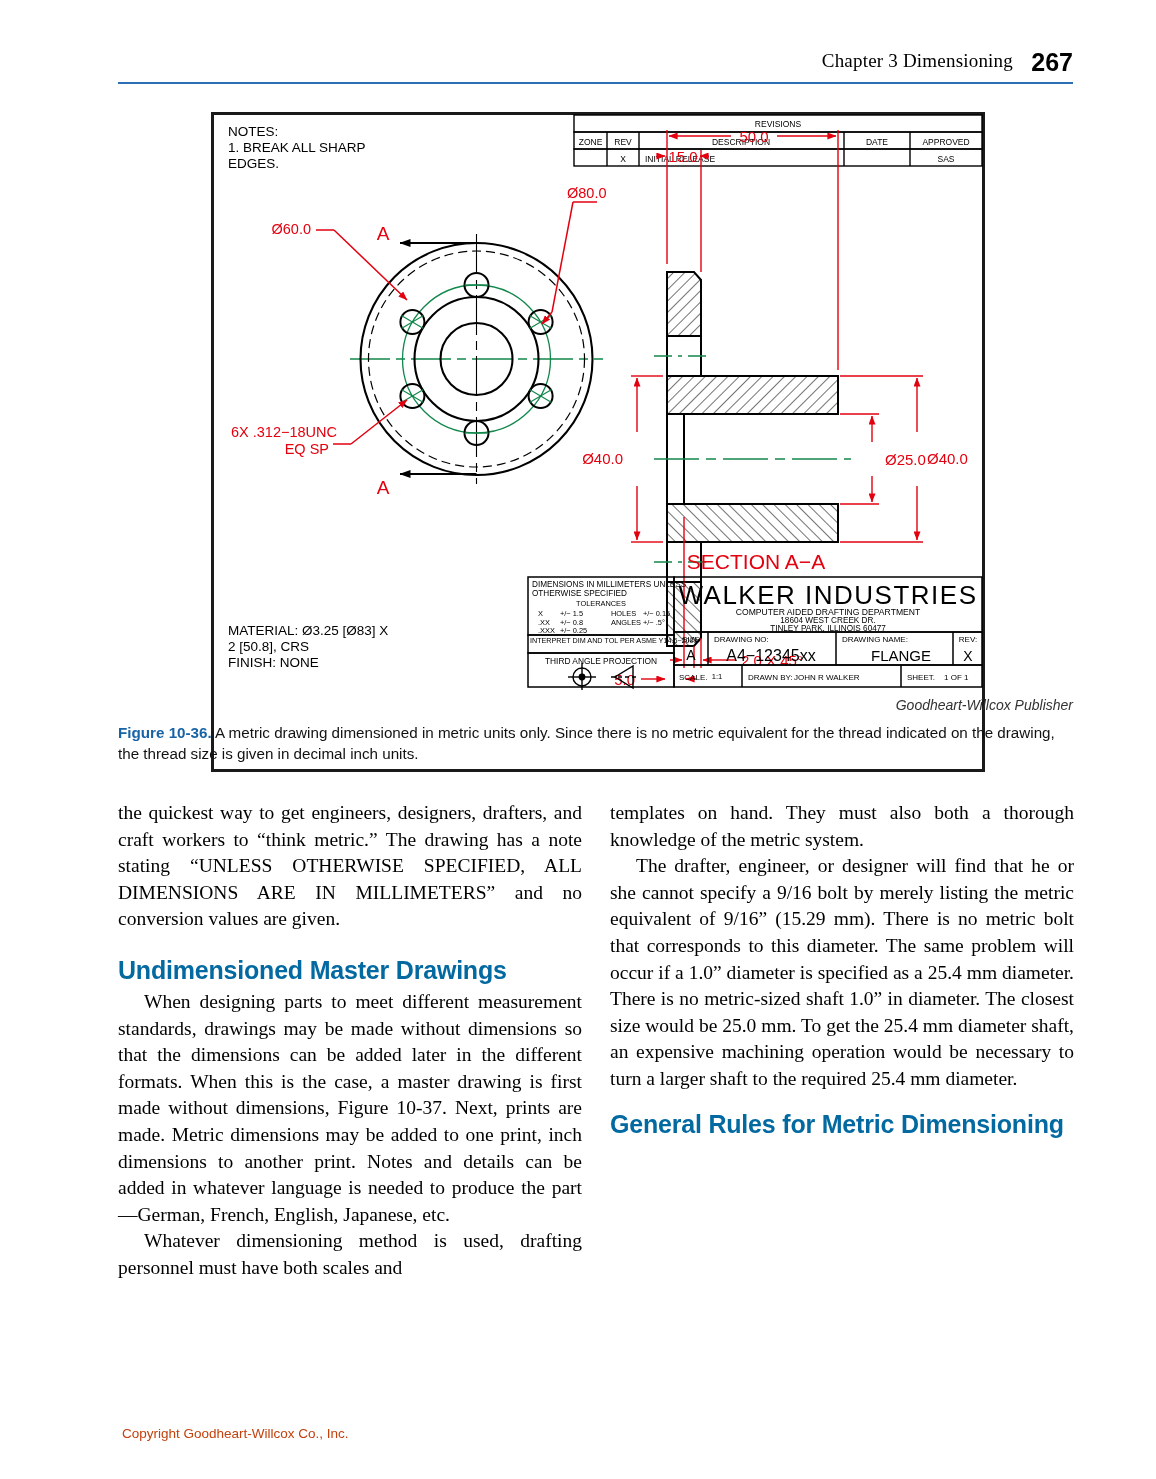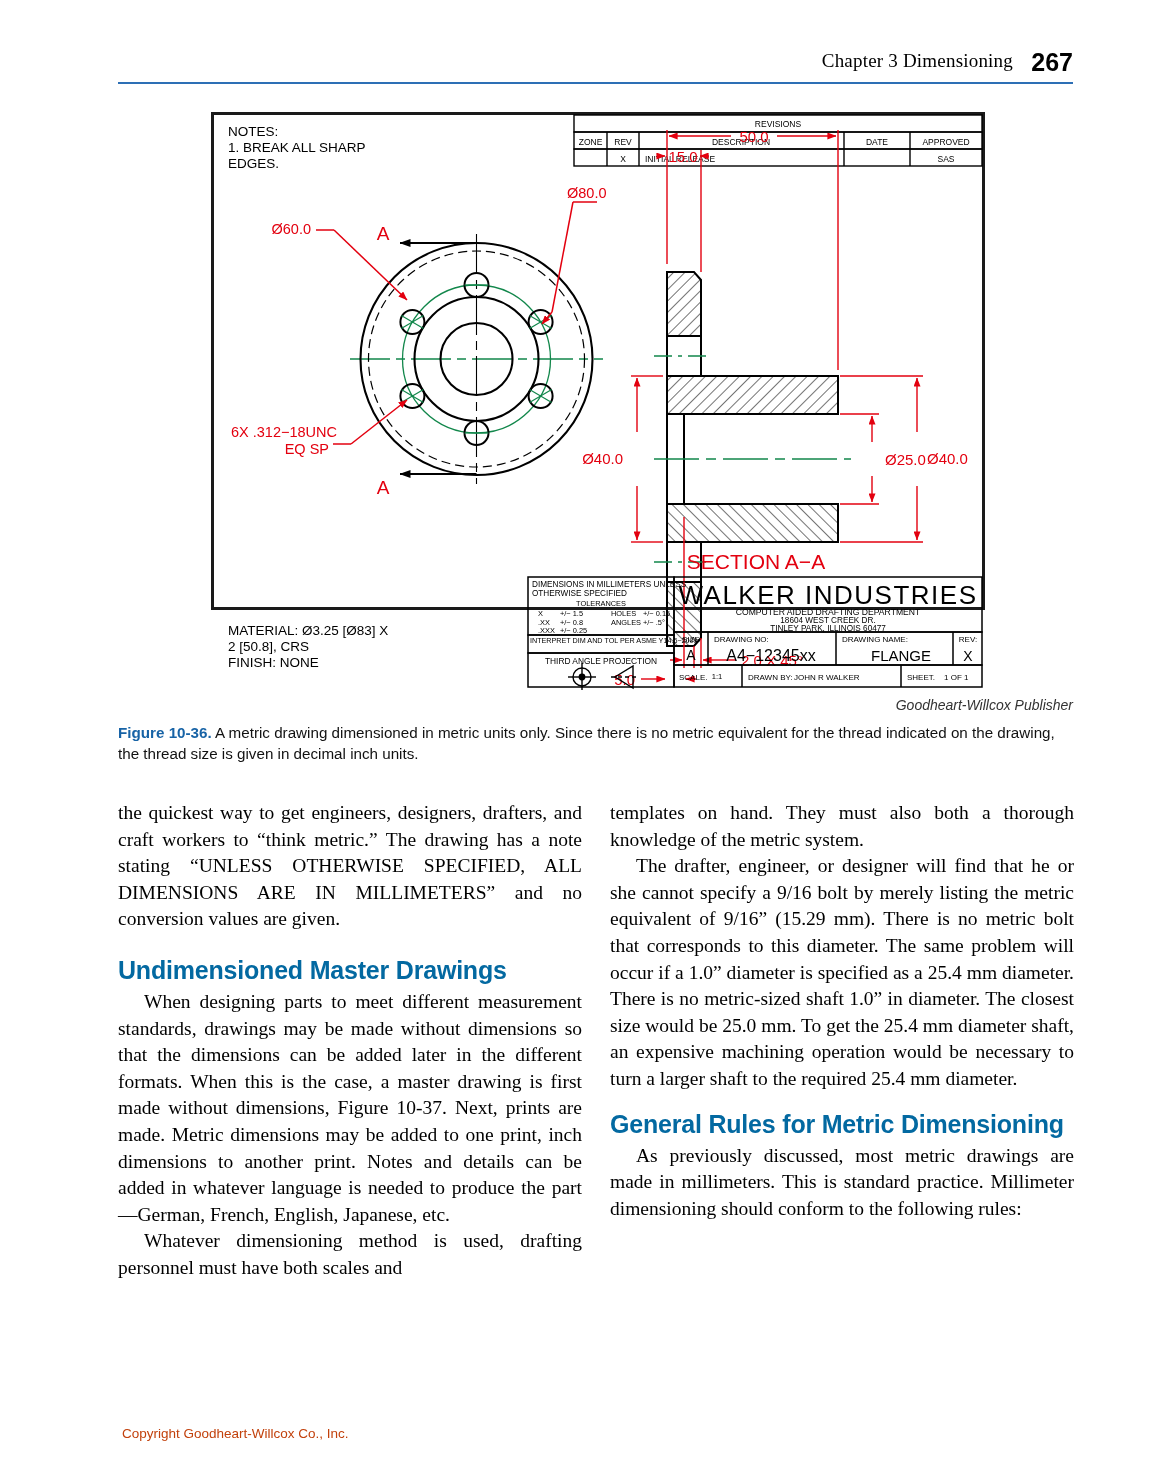--- a/index.html
+++ b/index.html
@@ -5,21 +5,21 @@
   html,body{margin:0;padding:0;background:#fff;}
   body{width:1156px;height:1479px;position:relative;font-family:"Liberation Serif",serif;color:#000;}
 
   
   #running-head{position:absolute;left:118px;top:50px;width:955px;height:34px;}
   #running-head .rh-text{position:absolute;right:60px;top:0;font-size:19px;font-family:"Liberation Serif",serif;letter-spacing:.2px;white-space:nowrap;}
   #running-head .rh-page{position:absolute;right:0;top:-2px;font-size:25px;font-weight:bold;font-family:"Liberation Sans",sans-serif;}
   #head-rule{position:absolute;left:118px;top:82px;width:955px;height:2px;background:#2d6fb5;}
 
   
-  #drawing-wrap{position:absolute;left:211px;top:112px;width:774px;height:498px;}
+  #drawing-wrap{position:absolute;left:211px;top:112px;width:774px;height:660px;}
   #drawing-frame{position:absolute;inset:0;border:3px solid #1a1a1a;box-sizing:border-box;background:#fff;}
   #drawing-svg{position:absolute;left:0;top:0;}
 
   .cad-text{font-family:"Liberation Sans",sans-serif;fill:#000;}
   .cad-red{fill:#e3000f;font-family:"Liberation Sans",sans-serif;}
 
   
   #credit{position:absolute;right:83px;top:697px;font-size:14px;font-style:italic;font-family:"Liberation Sans",sans-serif;color:#333;}
   #caption{position:absolute;left:118px;top:722px;width:955px;font-family:"Liberation Sans",sans-serif;font-size:15.2px;line-height:21px;color:#111;}
   #caption .fignum{color:#1763a6;font-weight:bold;text-align:right;}
@@ -357,16 +357,15 @@
   <p>the quickest way to get engineers, designers, drafters, and craft workers to “think metric.” The drawing has a note stating “UNLESS OTHERWISE SPECIFIED, ALL DIMENSIONS ARE IN MILLIMETERS” and no conversion values are given.</p>
   <h2>Undimensioned Master Drawings</h2>
   <p class="indent">When designing parts to meet different measurement standards, drawings may be made without dimensions so that the dimensions can be added later in the different formats. When this is the case, a master drawing is first made without dimensions, Figure 10-37. Next, prints are made. Metric dimensions may be added to one print, inch dimensions to another print. Notes and details can be added in whatever language is needed to produce the part—German, French, English, Japanese, etc.</p>
   <p class="indent">Whatever dimensioning method is used, drafting personnel must have both scales and</p>
 </div>
 
 <div class="col" id="col-right">
   <p>templates on hand. They must also both a thorough knowledge of the metric system.</p>
   <p class="indent">The drafter, engineer, or designer will find that he or she cannot specify a 9/16 bolt by merely listing the metric equivalent of 9/16” (15.29 mm). There is no metric bolt that corresponds to this diameter. The same problem will occur if a 1.0” diameter is specified as a 25.4 mm diameter. There is no metric-sized shaft 1.0” in diameter. The closest size would be 25.0 mm. To get the 25.4 mm diameter shaft, an expensive machining operation would be necessary to turn a larger shaft to the required 25.4 mm diameter.</p>
   <h2 class="tight">General Rules for Metric Dimensioning</h2>
-  <p class="indent">As previously discussed, most metric drawings are made in millimeters. This is standard practice. Millimeter dimensioning should conform to the following rules:</p>
 </div>
 
 <div id="footer">Copyright Goodheart-Willcox Co., Inc.</div>
 
 </body></html>

